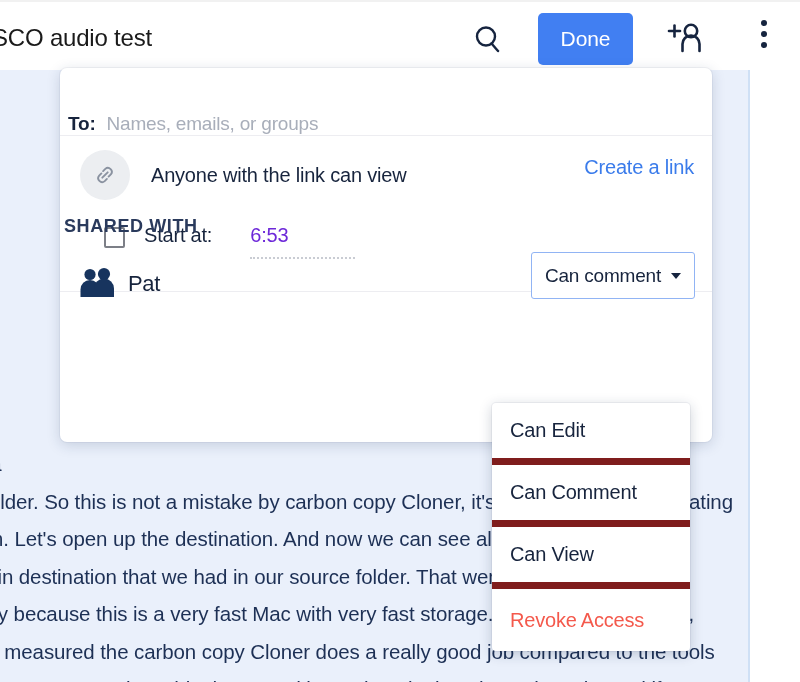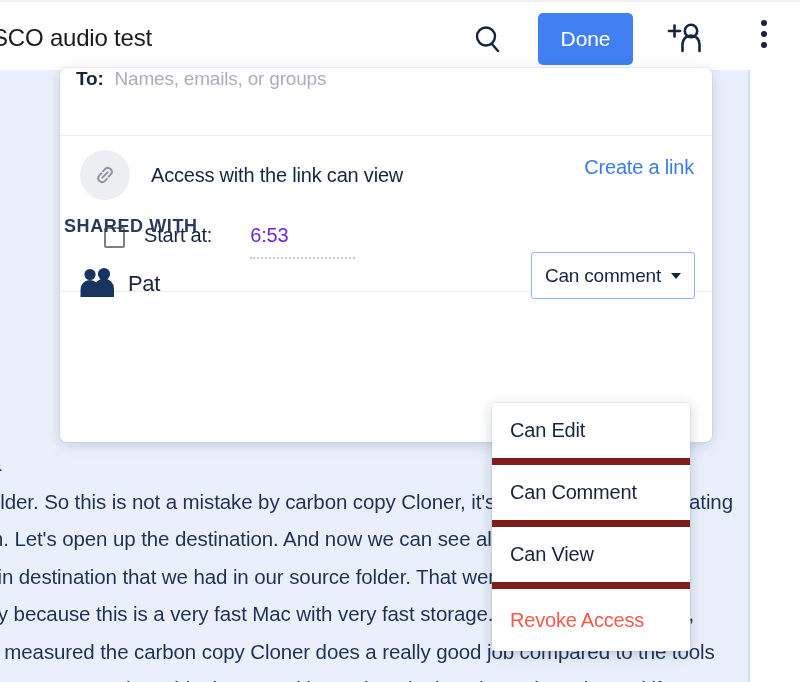--- a/index.html
+++ b/index.html
@@ -147,22 +147,22 @@
     border-radius: 7px;
     box-shadow: 0 3px 14px rgba(30,50,90,0.18), 0 0 0 1px rgba(30,50,90,0.05);
     z-index: 50;
   }
 
   .row-to {
     position: relative;
     height: 68px;
     border-bottom: 1px solid #ededf1;
     display: flex;
-    align-items: flex-start;
-    padding-left: 16px;
+    align-items: flex-end;
+    padding-left: 8px;
   }
 
   .to-label {
     font-size: 19px;
     font-weight: bold;
     color: #17243d;
     letter-spacing: -0.2px;
   }
 
   .to-input {
@@ -412,21 +412,21 @@
     </div>
 
     <div class="row-link">
       <div class="link-avatar">
         <svg width="26" height="26" viewBox="0 0 26 26" aria-hidden="true">
           <path d="M10.3 15.7 L15.7 10.3" stroke="#8a92a0" stroke-width="1.9" stroke-linecap="round" fill="none"></path>
           <path d="M9.4 11.4 L7.2 13.6 a3.9 3.9 0 0 0 5.5 5.5 l2.2-2.2" stroke="#8a92a0" stroke-width="1.9" fill="none" stroke-linecap="round"></path>
           <path d="M16.6 14.6 L18.8 12.4 a3.9 3.9 0 0 0 -5.5 -5.5 l-2.2 2.2" stroke="#8a92a0" stroke-width="1.9" fill="none" stroke-linecap="round"></path>
         </svg>
       </div>
-      <span class="link-text">Access with the link can view</span>
+      <span class="link-text">Anyone with the link can view</span>
       <span class="create-link">Create a link</span>
     </div>
 
     <div class="row-startat">
       <div class="checkbox"></div>
       <span class="startat-label">Start at:</span>
       <div class="startat-time-wrap">
         <div class="startat-time">6:53</div>
         <div class="startat-dots"></div>
       </div>

